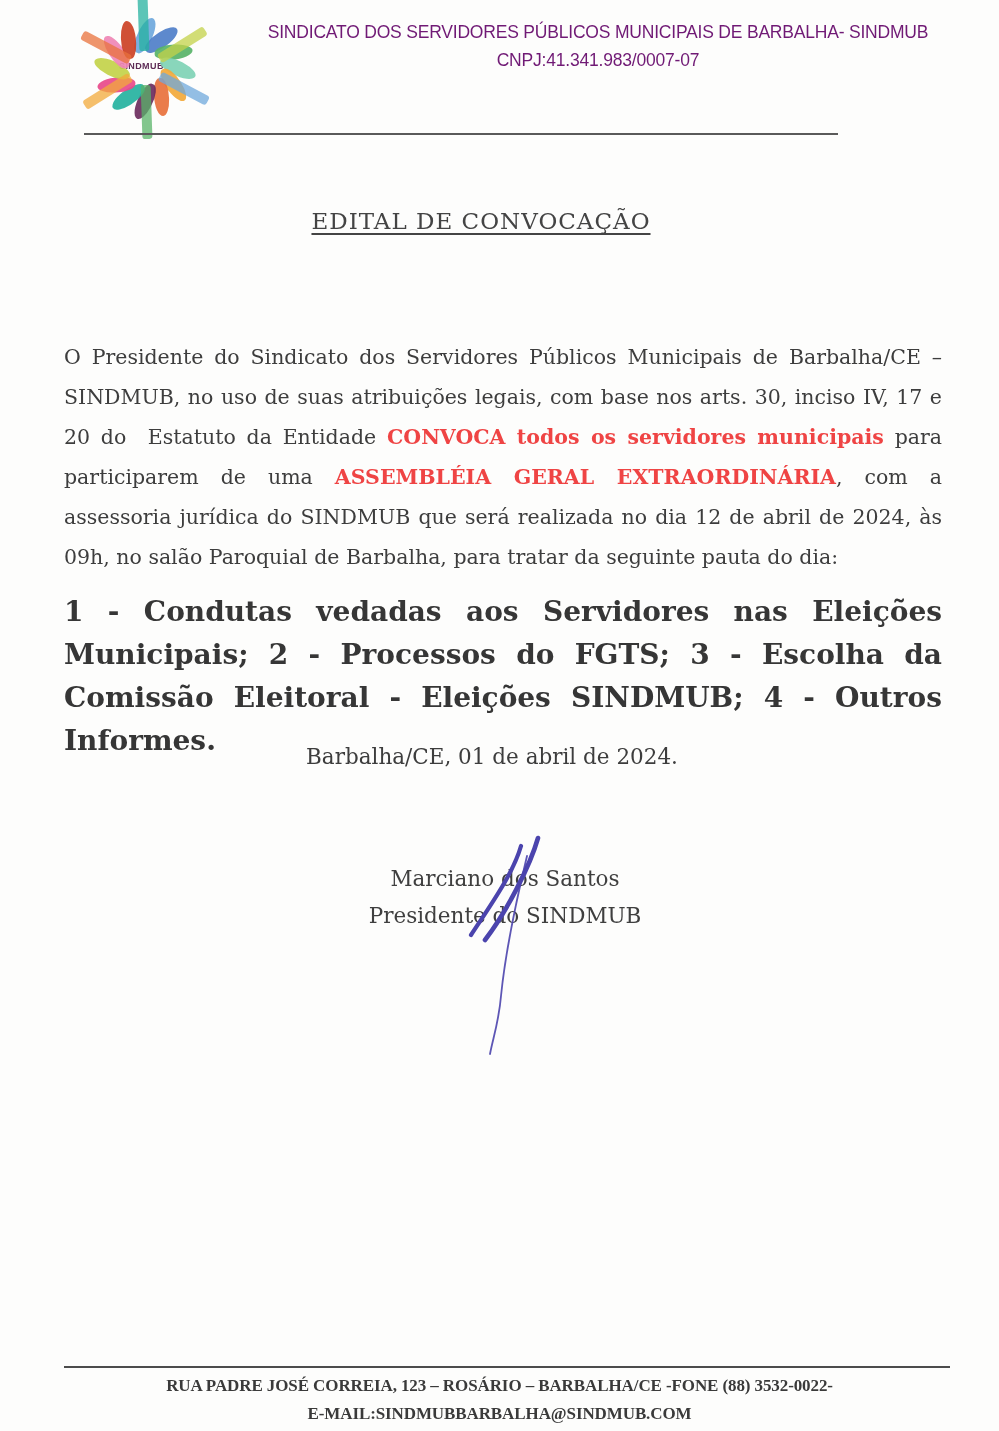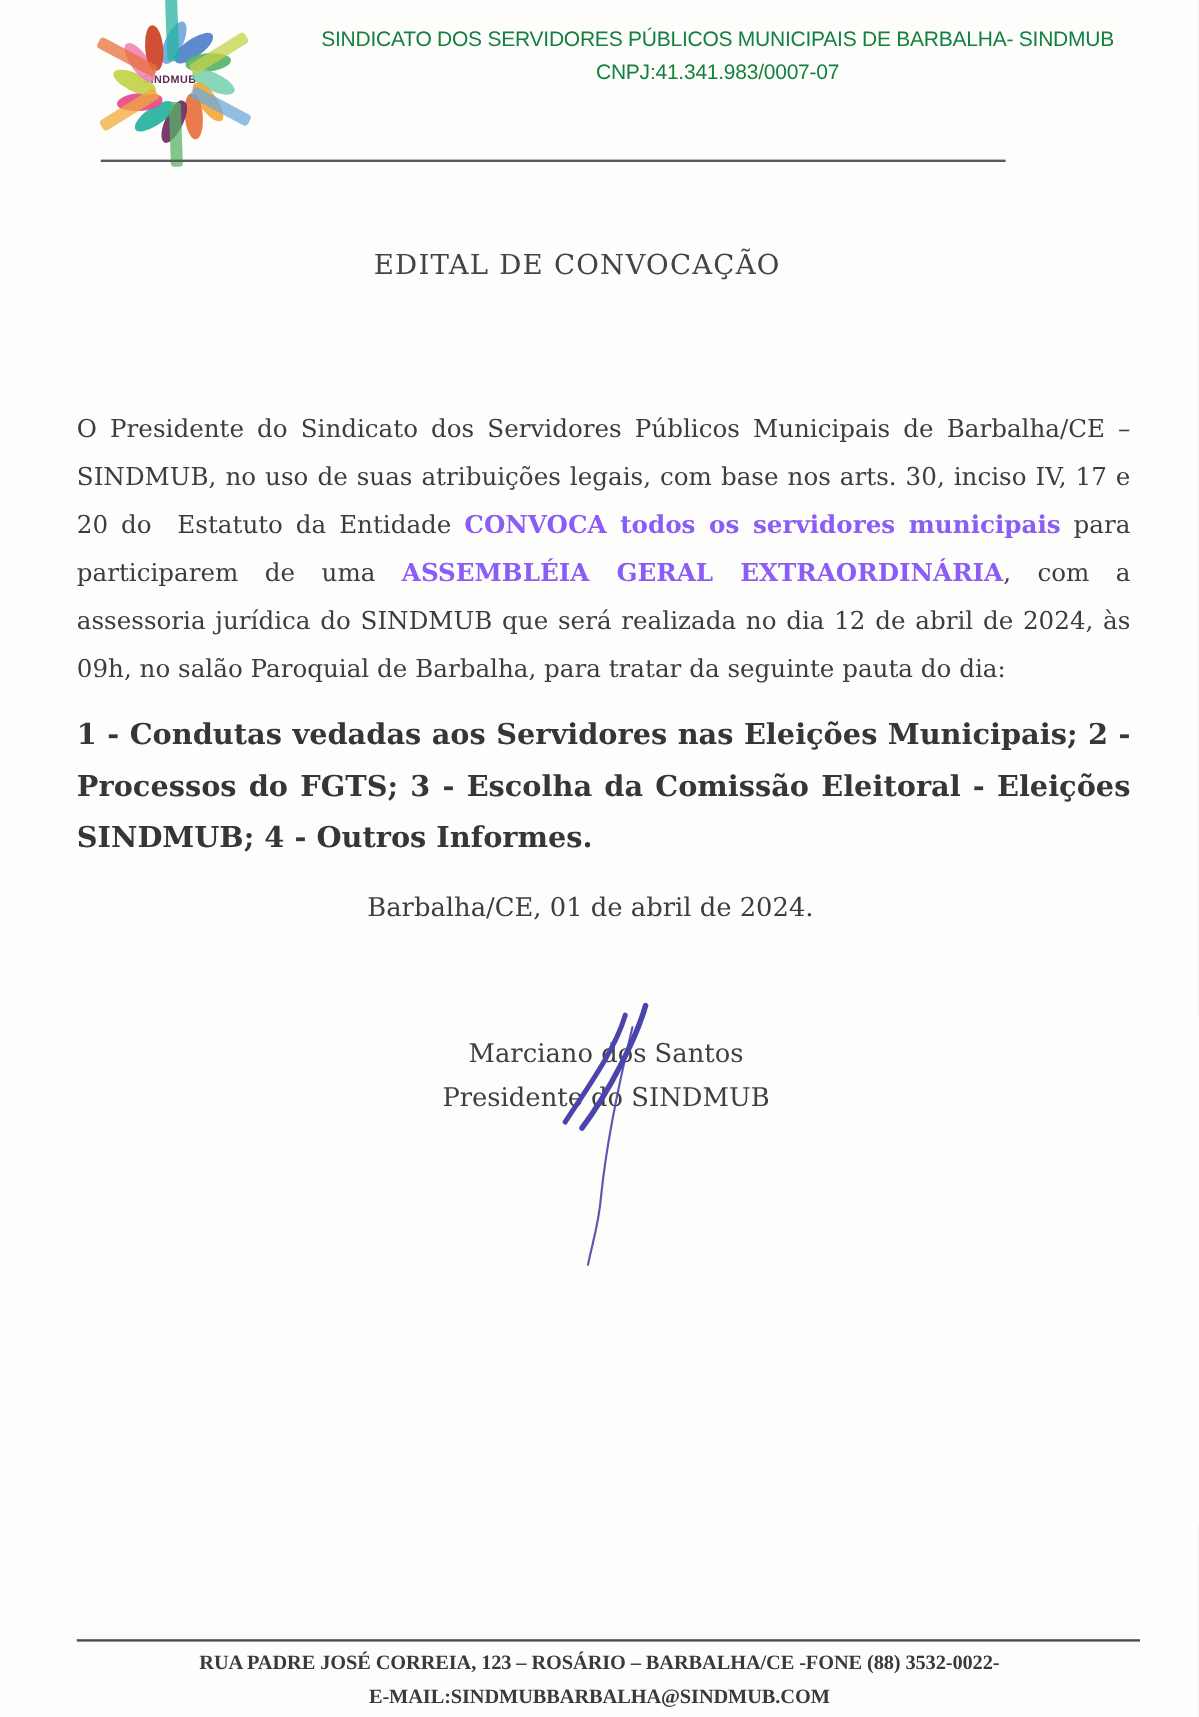--- a/index.html
+++ b/index.html
@@ -22,44 +22,44 @@
     margin-left:-27px;margin-top:-5px;border-radius:3px;opacity:.75;}
   .logo-label{
     position:absolute;left:50%;top:55px;transform:translateX(-58%);
     font-family:"Liberation Sans", sans-serif;
     font-size:9px;font-weight:bold;color:#5d2b55;letter-spacing:.4px;
   }
   .header-text{
     position:absolute;left:230px;top:18px;width:736px;
     text-align:center;
     font-family:"Liberation Sans", sans-serif;
-    font-size:17.5px;line-height:28px;color:#15803d;letter-spacing:-.2px;
+    font-size:17.5px;line-height:28px;color:#701a75;letter-spacing:-.2px;
   }
   .rule-top{
     position:absolute;left:84px;top:133px;width:754px;height:2px;
     background:#5a5a5a;
   }
   
   .doc-title{
     position:absolute;left:0;top:208px;width:962px;text-align:center;
     font-size:23px;letter-spacing:1px;color:#444;
   }
   .doc-title span{
-    text-underline-offset:4px;text-decoration-thickness:1.5px;
+    text-decoration:underline;text-underline-offset:4px;text-decoration-thickness:1.5px;
     padding:0 6px;
   }
   
   .body-para{
     position:absolute;left:64px;top:337px;width:878px;
     font-size:20.5px;line-height:40px;text-align:justify;color:#3d3d3d;
   }
-  .body-para .b{font-weight:700;color:#8b5cf6;}
+  .body-para .b{font-weight:700;color:#ef4444;}
   .agenda-para{
     position:absolute;left:64px;top:590px;width:878px;
-    font-size:24px;line-height:43px;text-align:justify;
+    font-size:28px;line-height:43px;text-align:justify;
     font-weight:700;color:#363636;
   }
   .date-line{
     position:absolute;left:0;top:744px;width:984px;text-align:center;
     font-size:21.5px;color:#3d3d3d;
   }
   
   .sig-block{
     position:absolute;left:10px;top:860px;width:990px;text-align:center;
     font-size:21.5px;line-height:37px;color:#3f3f3f;

